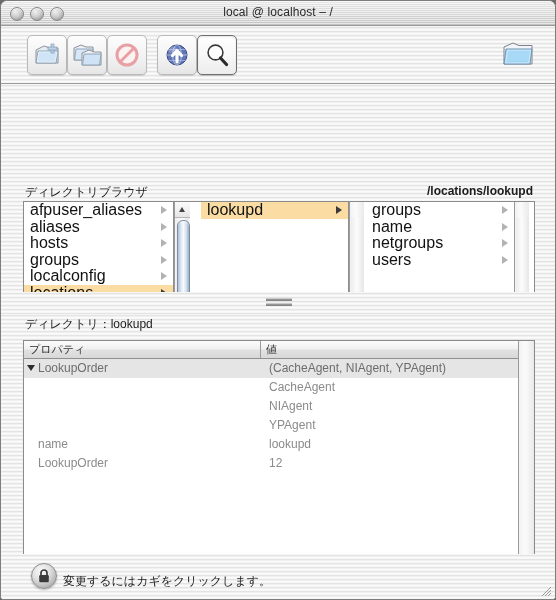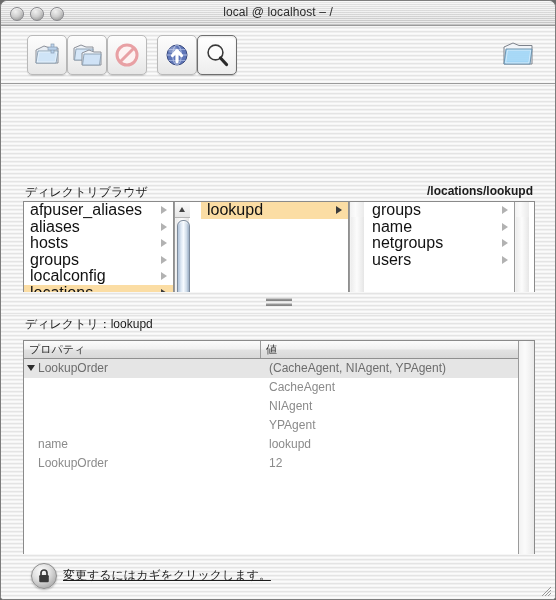--- a/index.html
+++ b/index.html
@@ -288,22 +288,22 @@
   #lock {
     position: absolute; left: 30px; top: 9px;
     width: 24px; height: 24px;
     border-radius: 50%;
     background: radial-gradient(circle at 38% 30%, #fafafa 0%, #e0e0e0 40%, #b9b9b9 70%, #9a9a9a 100%);
     border: 1px solid #8e8e8e;
     box-shadow: 0 1px 2px rgba(0,0,0,.25);
   }
   #lock svg { position: absolute; left: 5px; top: 4px; }
   #lock-text {
-    position: absolute; left: 62px; top: 13px;
-    font-size: 12px; color: #1c1c1c; text-decoration: underline;
+    position: absolute; left: 62px; top: 19px;
+    font-size: 12px; color: #1c1c1c;
   }
   #resize-grip { position: absolute; right: 3px; bottom: 3px; width: 14px; height: 14px; }
 </style>
 </head>
 <body>
 
 <div id="window">
 
   <div id="titlebar">
     <div class="traffic" id="btn-close"></div>

